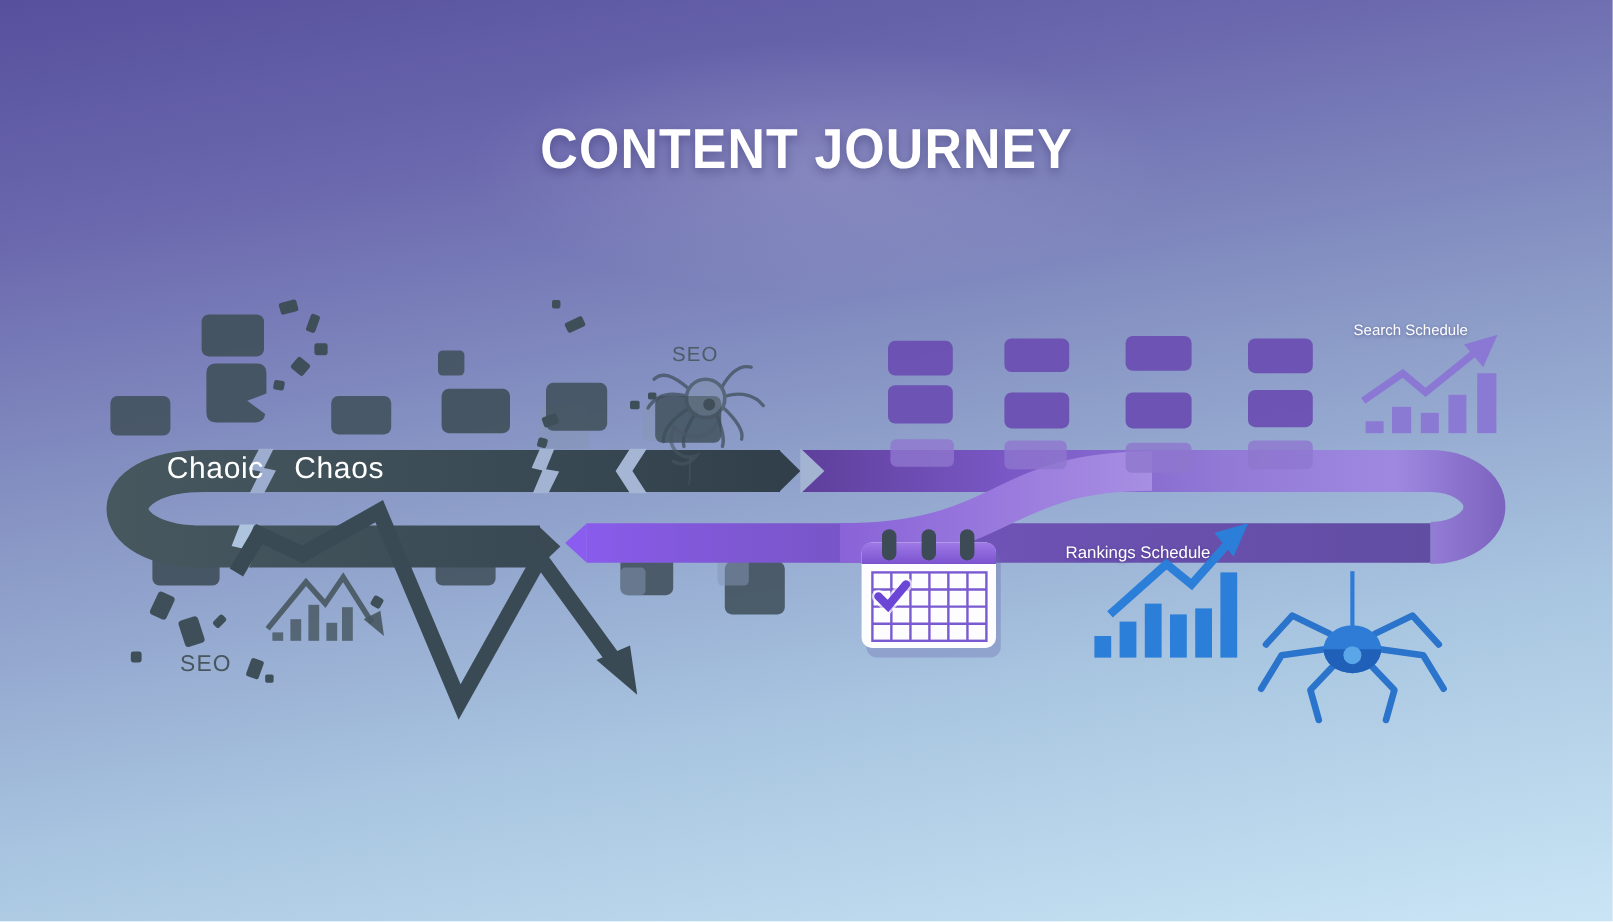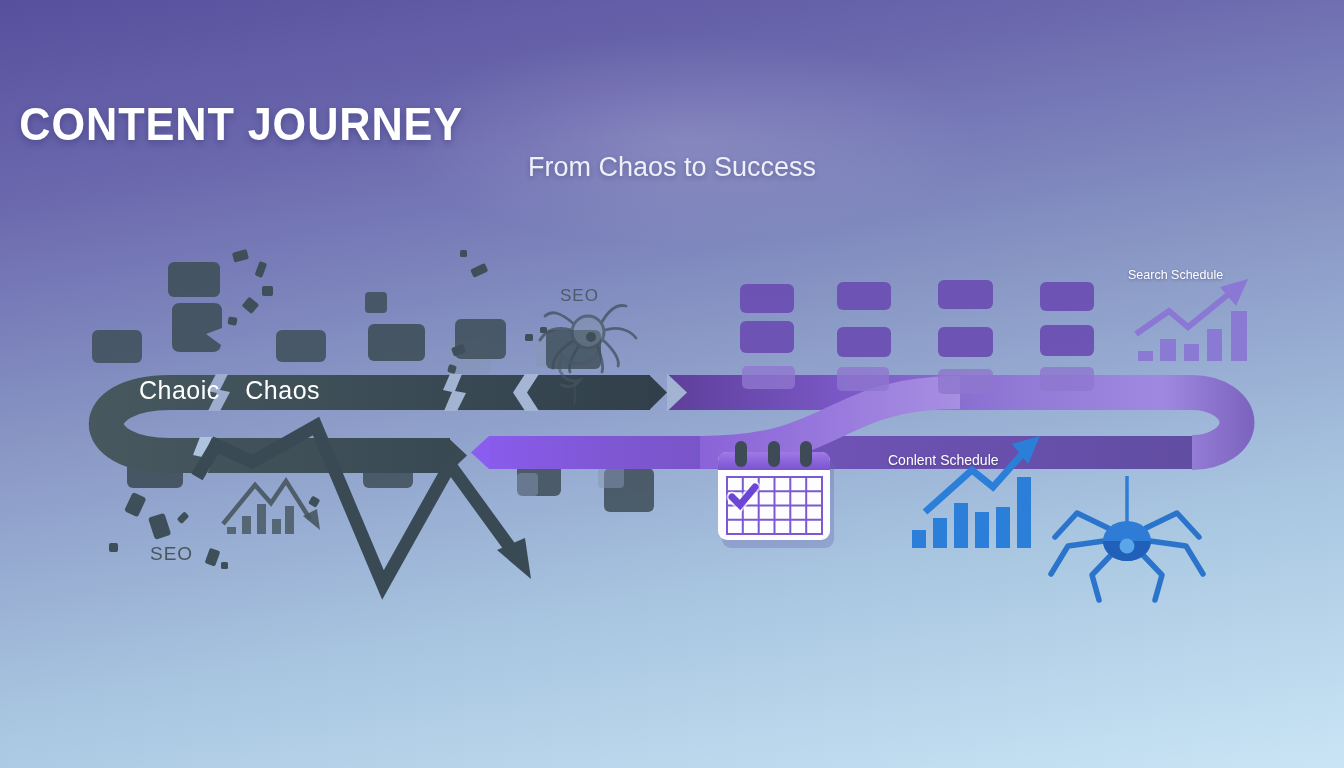--- a/index.html
+++ b/index.html
@@ -2,21 +2,21 @@
 <html><head>
 <meta charset="utf-8">
 <style>
   html,body{margin:0;padding:0;}
   body{width:1344px;height:768px;overflow:hidden;font-family:"Liberation Sans",sans-serif;}
   #stage{position:relative;width:1344px;height:768px;
     background:linear-gradient(170deg,#57509d 0%,#6b68ae 20%,#8a99c6 46%,#a9c6e1 72%,#c9e5f5 100%);}
   #glow{position:absolute;left:0;top:0;width:100%;height:100%;pointer-events:none;
     background:radial-gradient(ellipse 420px 150px at 683px 140px,rgba(255,255,255,.14),rgba(255,255,255,0) 70%);}
   .abs{position:absolute;}
-  #title{left:0;top:96px;width:100%;color:#fff;font-size:47px;font-weight:800;
+  #title{left:0;top:96px;width:100%;text-align:center;color:#fff;font-size:47px;font-weight:800;
     letter-spacing:1px;text-shadow:0 3px 8px rgba(35,35,85,.35);}
   #title span{display:inline-block;transform:scaleX(.92);}
   #subtitle{left:0;top:152px;width:100%;text-align:center;color:#eef0fa;font-size:27px;font-weight:400;
     text-shadow:0 2px 5px rgba(35,35,85,.3);}
   #chaotic-label{left:139px;top:376px;color:#fff;font-size:25px;word-spacing:18px;letter-spacing:.5px;}
   #seo-top-label{left:560px;top:286px;color:#4d5c68;font-size:17px;letter-spacing:1px;font-weight:500;}
   #seo-bottom-label{left:150px;top:543px;color:#47565f;font-size:19px;letter-spacing:1px;font-weight:500;}
   #schedule-label{left:888px;top:452px;color:#fff;font-size:14px;text-shadow:0 1px 3px rgba(40,30,90,.45);}
   #rankings-label{left:1128px;top:268px;color:#fff;font-size:12.5px;text-shadow:0 1px 3px rgba(40,30,90,.45);}
   svg{position:absolute;left:0;top:0;}
@@ -226,21 +226,20 @@
       <path d="M1136,334 L1169,311 L1188,327 L1230,293" fill="none" stroke="#8b78d4" stroke-width="6"></path>
       <polygon points="1248,279 1220,287 1236,306" fill="#8b78d4"></polygon>
     </g>
   </svg>
 
   <div id="glow"></div>
 
   <div id="title" class="abs">
     <span>CONTENT JOURNEY</span>
   </div>
-  <div id="subtitle" class="abs">From Chaos to Success</div>
 
   <div id="chaotic-label" class="abs">Chaoic Chaos</div>
   <div id="seo-top-label" class="abs">SEO</div>
   <div id="seo-bottom-label" class="abs">SEO</div>
-  <div id="schedule-label" class="abs">Conlent Schedule</div>
+  <div id="schedule-label" class="abs">Rankings Schedule</div>
   <div id="rankings-label" class="abs">Search Schedule</div>
 
 </div>
 
 </body></html>

